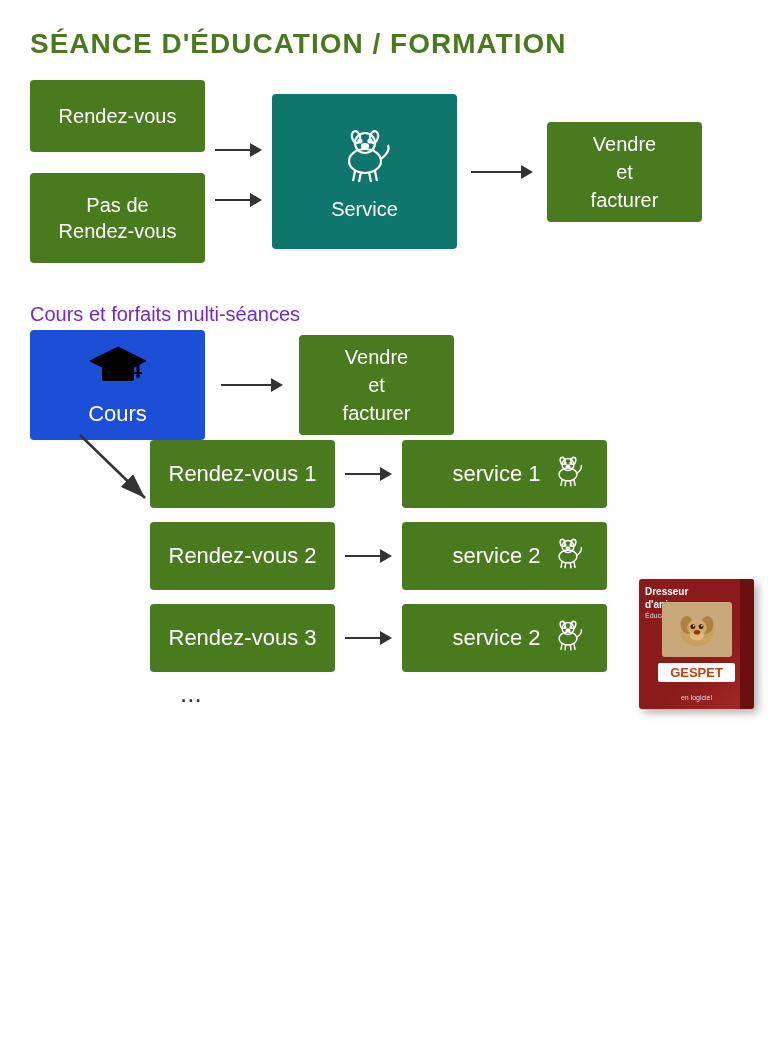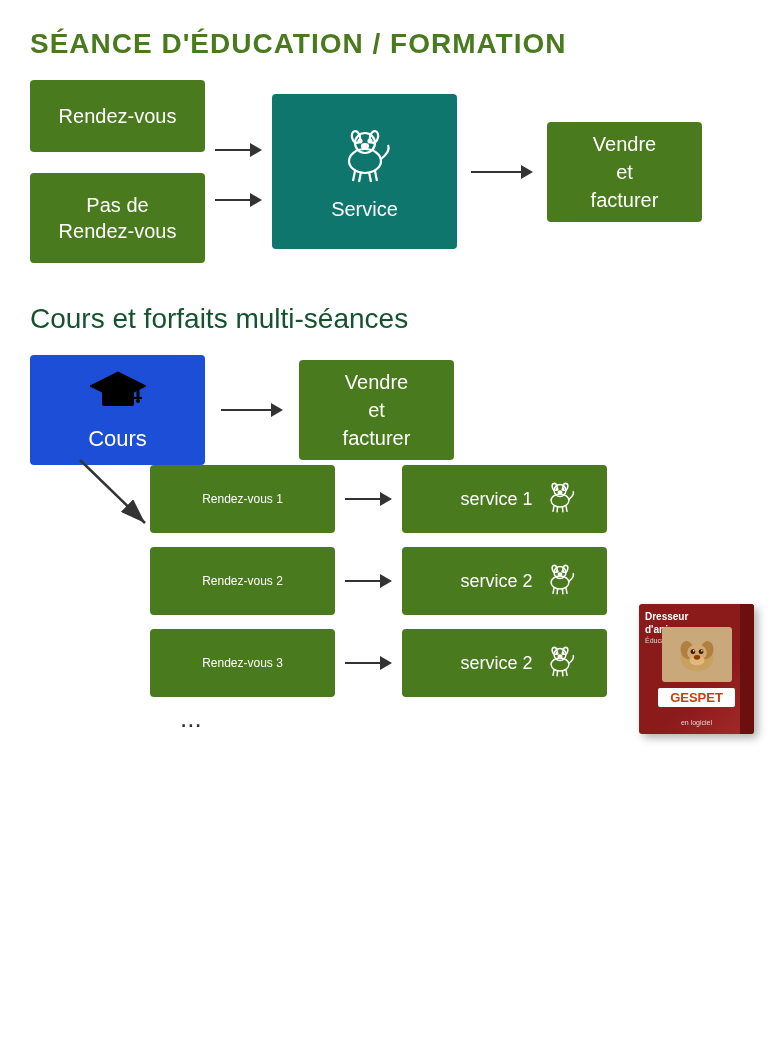--- a/index.html
+++ b/index.html
@@ -115,24 +115,24 @@
       width: 64px;
       height: 64px;
     }
 
     
     .section2 {
       padding: 10px 30px 20px 30px;
     }
 
     .section-subtitle {
-      font-size: 28px;
-      color: #14532d;
+      font-size: 20px;
+      color: #6d28d9;
       font-weight: 400;
-      margin-bottom: 20px;
+      margin-bottom: 4px;
     }
 
     .cours-flow {
       display: flex;
       align-items: center;
       gap: 0px;
       margin-bottom: 0;
     }
 
     .box-cours {
@@ -190,33 +190,33 @@
 
     .box-rdv-sm {
       width: 185px;
       height: 68px;
       background: #4a7a1e;
       color: #fff;
       border-radius: 4px;
       display: flex;
       align-items: center;
       justify-content: center;
-      font-size: 12px;
+      font-size: 22px;
     }
 
     .box-service-sm {
       width: 205px;
       height: 68px;
       background: #4a7a1e;
       color: #fff;
       border-radius: 4px;
       display: flex;
       align-items: center;
       justify-content: center;
-      font-size: 18px;
+      font-size: 22px;
       gap: 8px;
       padding-left: 30px;
     }
 
     .ellipsis {
       font-size: 26px;
       color: #333;
       margin-left: 120px;
       margin-top: 6px;
       padding-left: 30px;

